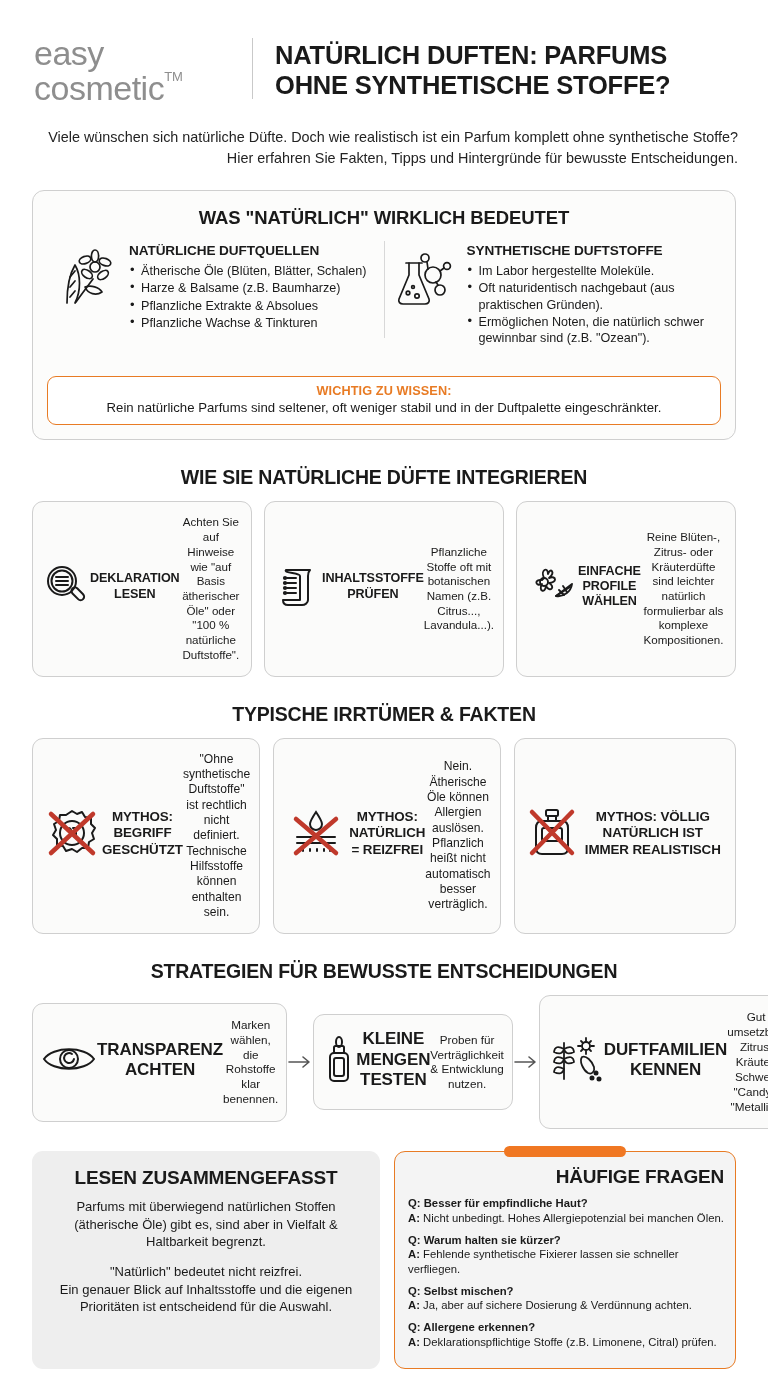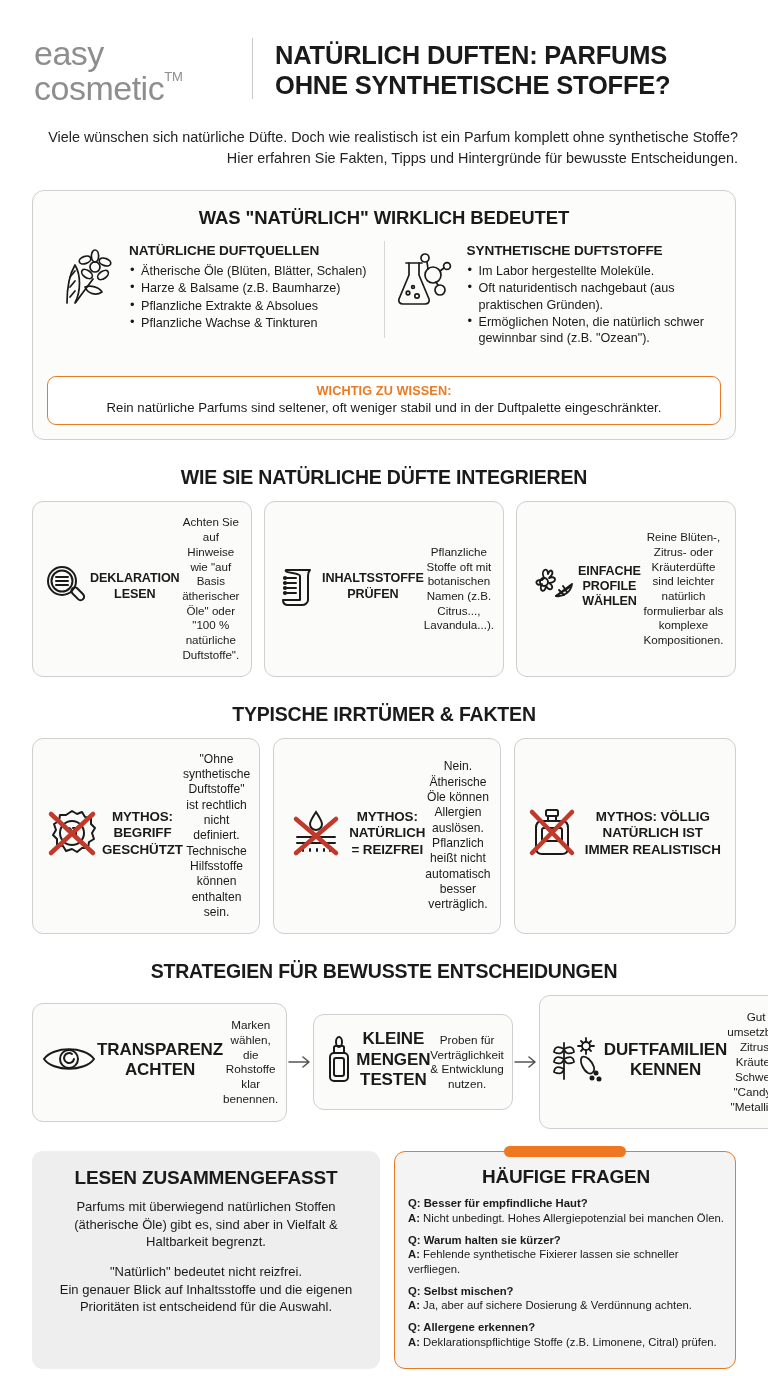--- a/index.html
+++ b/index.html
@@ -214,21 +214,21 @@
     position: absolute;
     top: -6px;
     left: 50%;
     transform: translateX(-50%);
     width: 122px;
     height: 11px;
     background: #f07722;
     border-radius: 6px;
   }
   .faq-title {
-    text-align: center;
+    text-align: right;
     font-size: 19px;
     font-weight: bold;
     letter-spacing: -0.2px;
     margin-bottom: 8px;
   }
   .qa { margin-bottom: 7px; }
   .qa .q { font-size: 11.3px; font-weight: bold; line-height: 1.3; }
   .qa .a { font-size: 11.3px; line-height: 1.3; }
   .qa .lbl { font-weight: bold; }
 

